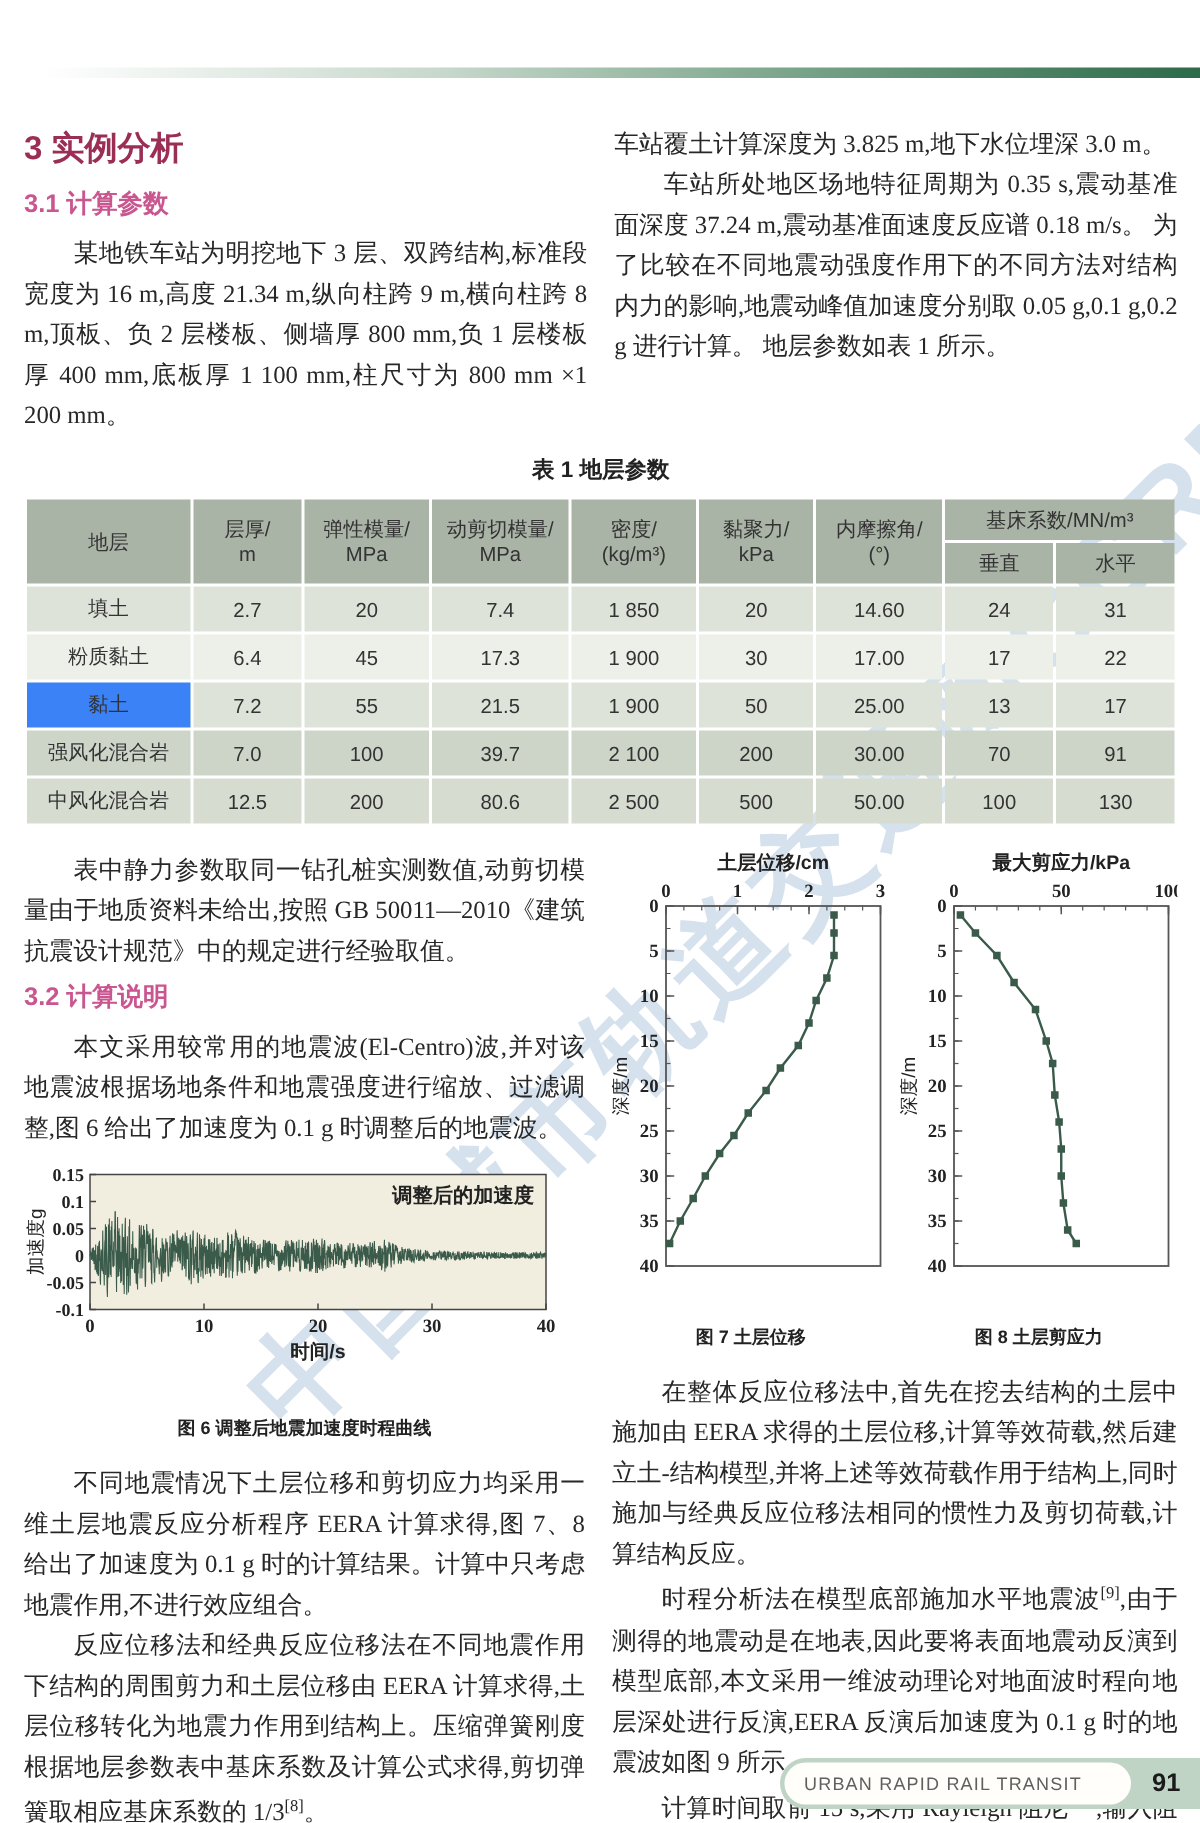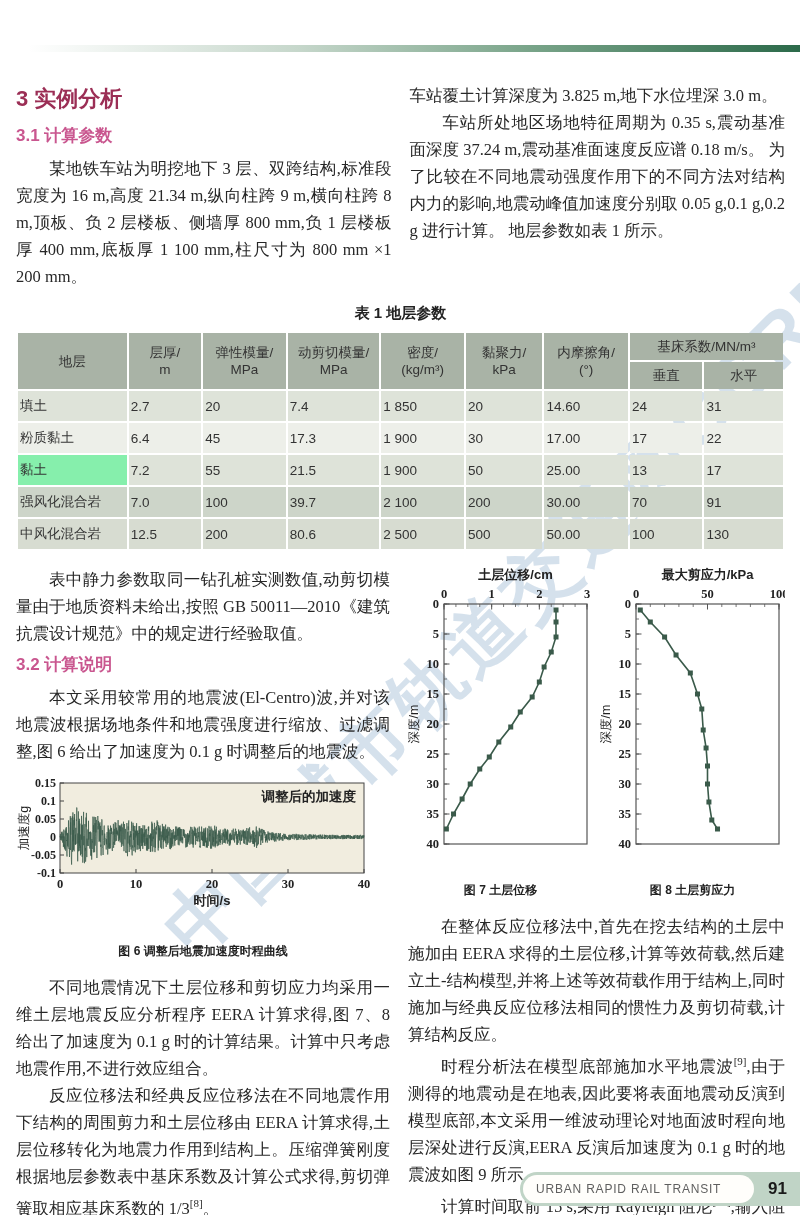--- a/index.html
+++ b/index.html
@@ -22,21 +22,21 @@
   p.body.noindent { text-indent:0; }
   p.body sup { font-size:11px; }
 
   .table-block { margin-top:14px; }
   .table-title { font-family:"Liberation Sans", sans-serif; font-weight:bold; font-size:15px;
     color:#222; text-align:center; margin-bottom:8px; }
   table.strata { width:769px; border-spacing:2px; border-collapse:separate;
     font-family:"Liberation Sans", sans-serif; font-size:13.5px; color:#333; }
   table.strata th { background:#a9b3a6; font-weight:normal; padding:5px 2px;
     text-align:center; white-space:pre-line; line-height:17px; }
-  table.strata td { padding:6px 2px; text-align:left; }
+  table.strata td { padding:6px 2px; text-align:center; }
 
   .row2 { margin-top:15px; }
 
   .fig6-wrap { margin-top:10px; }
   .fig-caption { font-family:"Liberation Sans", sans-serif; font-weight:bold; font-size:12px;
     color:#222; text-align:center; margin-top:12px; margin-bottom:14px; }
   .figs-row { display:flex; gap:7px; }
   .figpair { width:185px; }
 
   .watermark { position:absolute; left:-70px; top:555px; width:1170px; text-align:center;
@@ -118,21 +118,21 @@
               <td style="background: rgb(237, 239, 233);">6.4</td>
               <td style="background: rgb(237, 239, 233);">45</td>
               <td style="background: rgb(237, 239, 233);">17.3</td>
               <td style="background: rgb(237, 239, 233);">1 900</td>
               <td style="background: rgb(237, 239, 233);">30</td>
               <td style="background: rgb(237, 239, 233);">17.00</td>
               <td style="background: rgb(237, 239, 233);">17</td>
               <td style="background: rgb(237, 239, 233);">22</td>
             </tr>
             <tr>
-              <td style="background: #86efac;">黏土</td>
+              <td style="background: #3b82f6;">黏土</td>
               <td style="background: rgb(222, 227, 217); margin-top: 12px;">7.2</td>
               <td style="background: rgb(222, 227, 217);">55</td>
               <td style="background: rgb(222, 227, 217);">21.5</td>
               <td style="background: rgb(222, 227, 217);">1 900</td>
               <td style="background: rgb(222, 227, 217);">50</td>
               <td style="background: rgb(222, 227, 217);">25.00</td>
               <td style="background: rgb(222, 227, 217);">13</td>
               <td style="background: rgb(222, 227, 217);">17</td>
             </tr>
             <tr>

